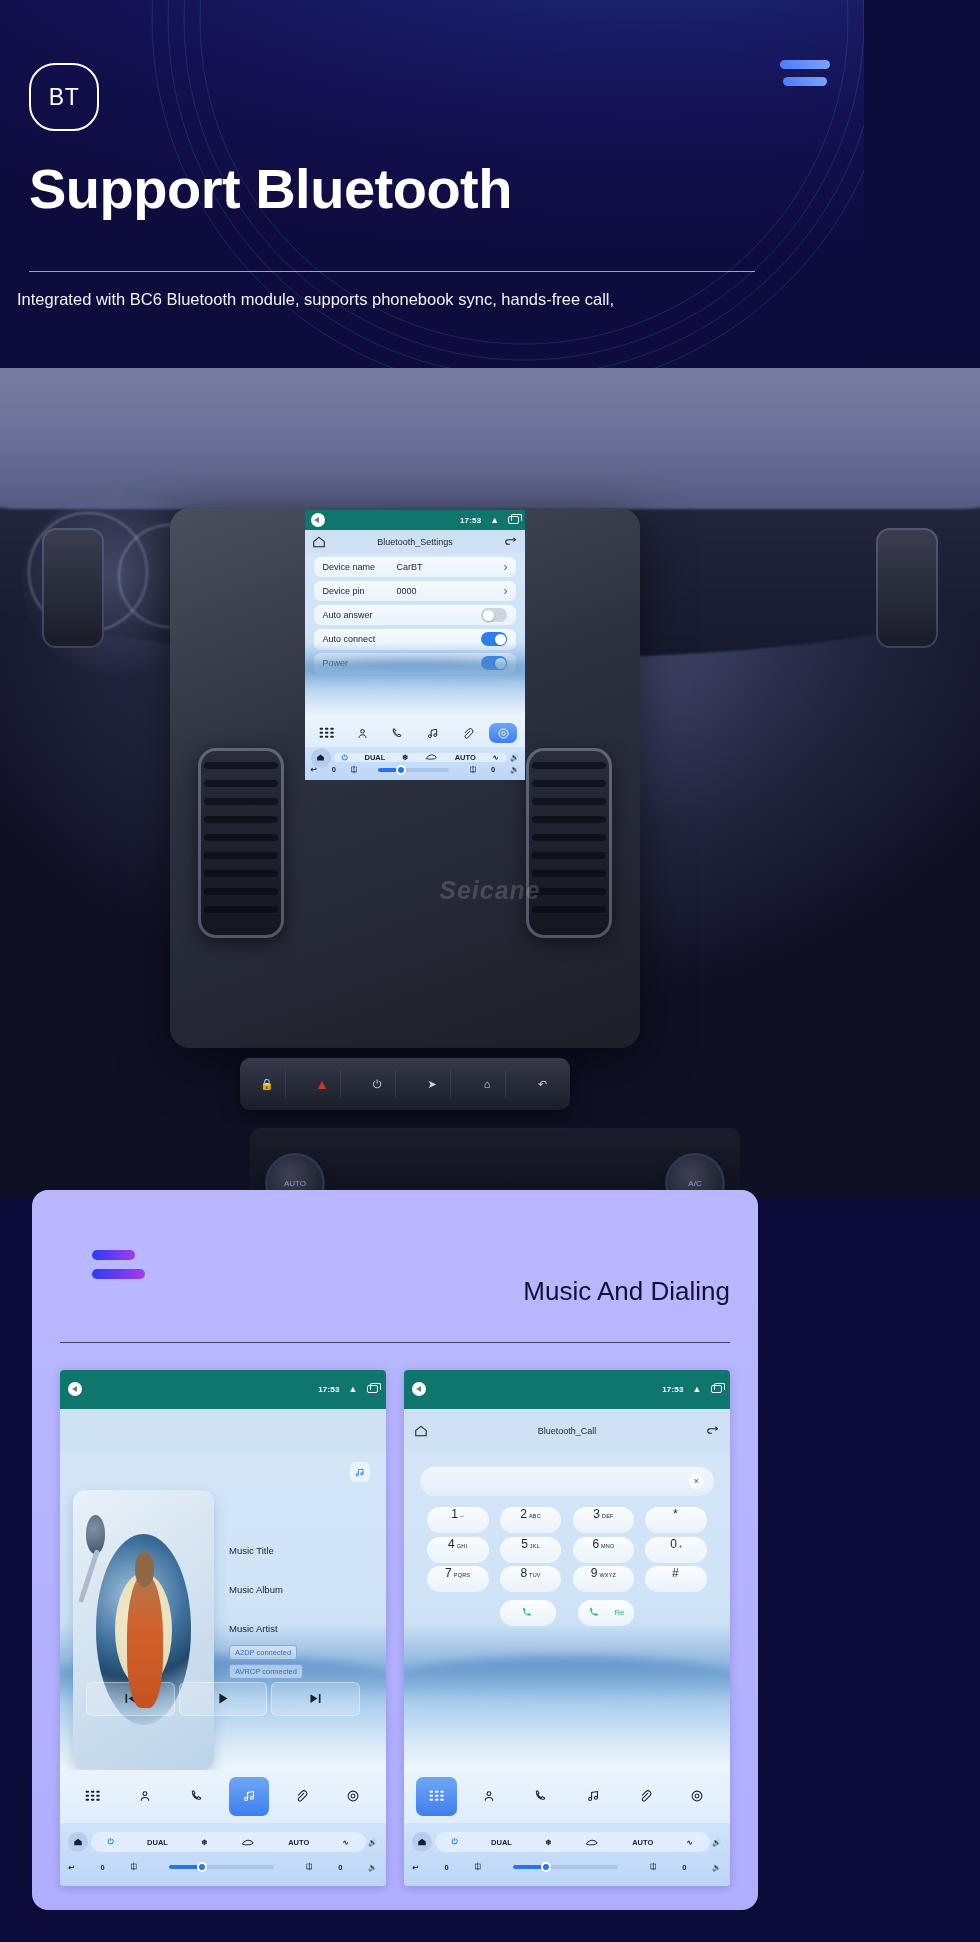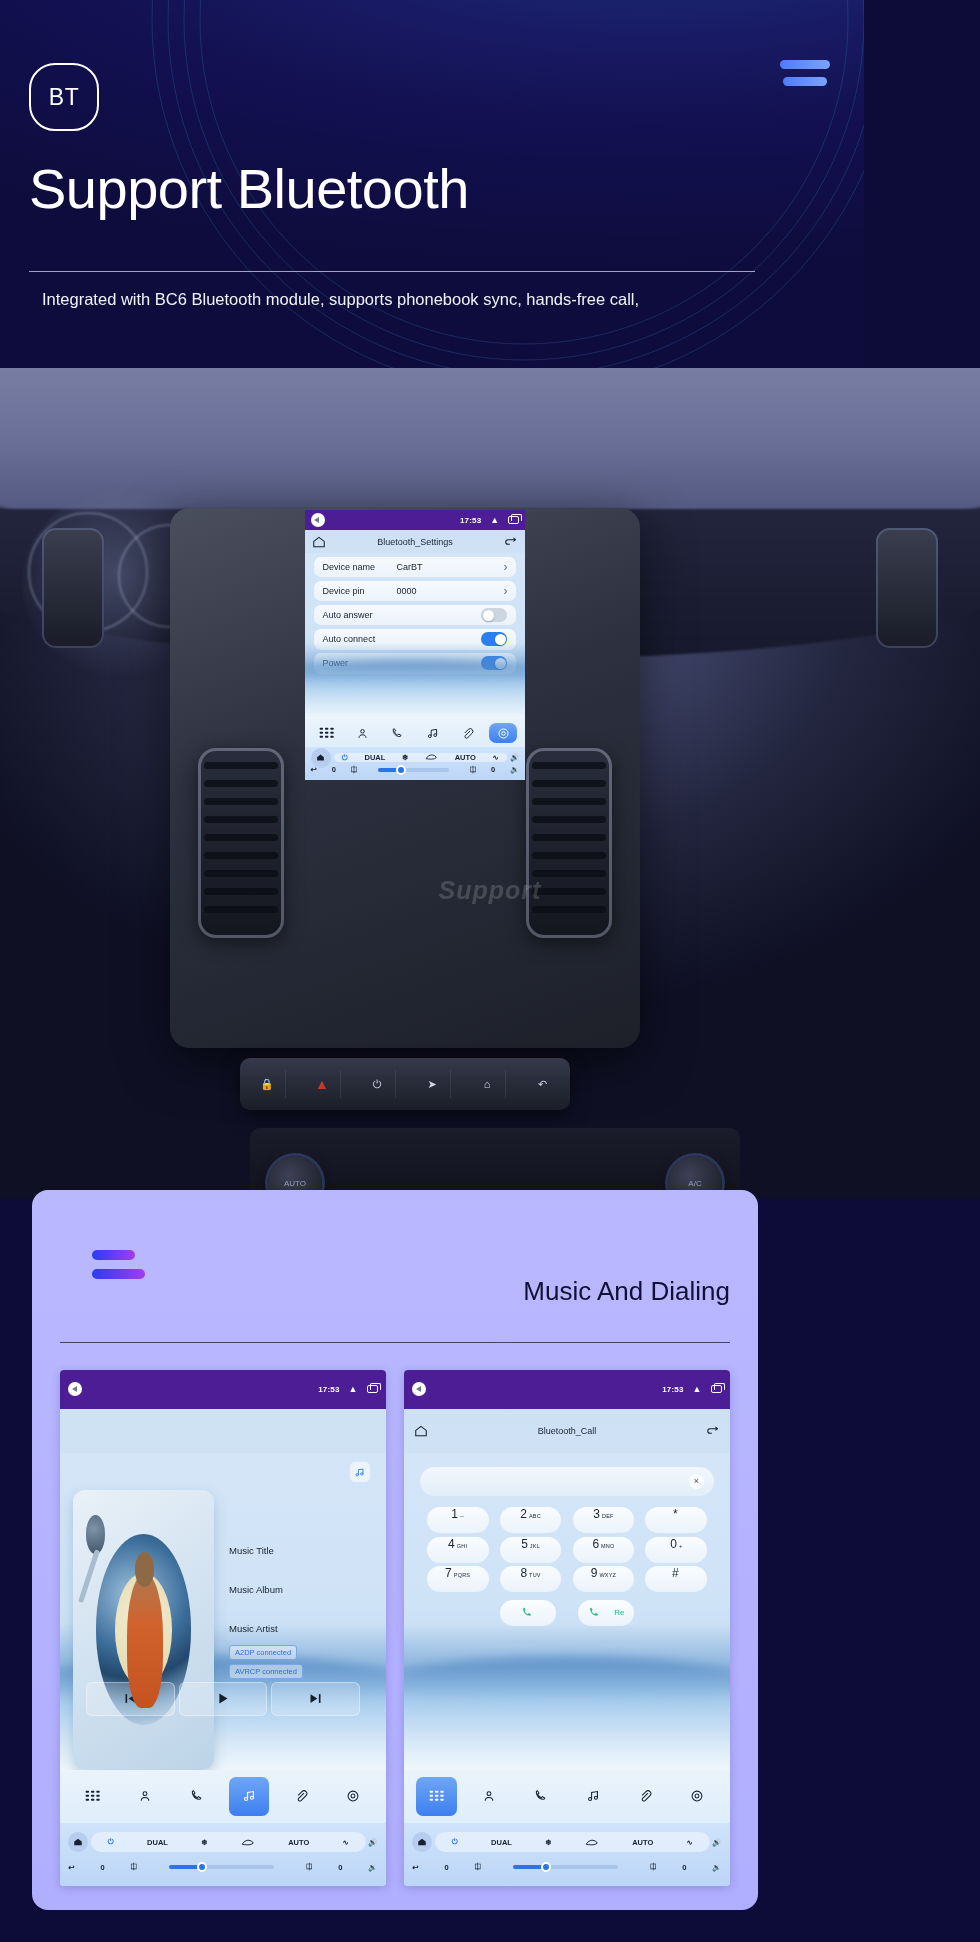--- a/index.html
+++ b/index.html
@@ -29,26 +29,26 @@
     color:#fff; font-size:23px; letter-spacing:.5px; font-weight:400;
   }
 
   .menu-icon { position:absolute; right:34px; top:60px; width:56px; height:38px; }
   .menu-icon i { display:block; border-radius:6px; height:9px; }
   .menu-icon i.m1 { width:50px; background:linear-gradient(90deg,#4f7cf7,#7ca2ff); margin-left:6px; }
   .menu-icon i.m2 { width:44px; background:linear-gradient(90deg,#4f7cf7,#7ca2ff); margin-top:8px; margin-left:9px; }
 
   .hero-title {
     position:absolute; left:29px; top:160px;
-    color:#fff; font-size:56px; font-weight:normal; letter-spacing:-0.5px;
+    color:#fff; font-size:56px; font-weight:bold; letter-spacing:-0.5px;
     line-height:1.05;
   }
   .hero-rule { position:absolute; left:29px; top:271px; width:726px; height:1px; background:rgba(255,255,255,.62); }
   .hero-sub {
-    position:absolute; left:42px; top:288px; width:760px;
+    position:absolute; left:17px; top:288px; width:760px;
     color:#f2f2fb; font-size:16.5px; line-height:1.42; font-weight:400;
   }
   .hero-sub p + p { margin-top:21px; }
 
   
   .photo {
     position:absolute; left:0; top:368px; width:980px; height:830px;
     background:
       radial-gradient(60% 50% at 50% 28%, #5a5f80 0%, #3b4062 35%, #23263f 62%, #0f1024 100%),
       linear-gradient(180deg,#3d4566 0%, #23253f 46%, #0b0b1c 100%);
@@ -131,21 +131,21 @@
 
   .brandmark {
     position:absolute; left:0; right:0; top:508px; text-align:center;
     color:rgba(255,255,255,.16); font-size:25px; font-style:italic; font-weight:bold;
     letter-spacing:1px;
   }
 
   
   .screen { position:relative; overflow:hidden; background:#cfe2f3; }
   .screen .statusbar {
-    height:7.5%; background:#4c1d95; display:flex; align-items:center;
+    height:7.5%; background:#0f766e; display:flex; align-items:center;
     padding:0 2.6%; color:#fff; position:relative;
   }
   .sb-back { width:14px; height:14px; border-radius:50%; background:#fff; position:relative; flex:0 0 auto; }
   .sb-back::after { content:""; position:absolute; left:3.5px; top:3.5px;
     border-top:3.5px solid transparent; border-bottom:3.5px solid transparent; border-right:5px solid #6c7b8a; }
   .sb-right { margin-left:auto; display:flex; align-items:center; gap:9px; }
   .sb-time { font-size:8px; font-weight:bold; letter-spacing:.2px; }
   .sb-up { font-size:9px; line-height:1; }
   .sb-sq { width:11px; height:8px; border:1.4px solid #fff; border-radius:2px; position:relative; }
   .sb-sq::before { content:""; position:absolute; left:2px; top:-3px; width:9px; height:6px; border:1.4px solid #fff; border-bottom:none; border-radius:2px 2px 0 0; }
@@ -556,21 +556,21 @@
 
   <div class="lower-console">
     <span class="btn">🔒</span>
     <span class="btn warn">▲</span>
     <span class="btn">⏻</span>
     <span class="btn">➤</span>
     <span class="btn">⌂</span>
     <span class="btn">↶</span>
   </div>
 
-  <div class="brandmark">Support</div>
+  <div class="brandmark">Seicane</div>
 
   <div class="climate-strip">
     <span class="knob k1">AUTO</span>
     <span class="knob k2">A/C</span>
   </div>
 </div>
 
 <div class="purple-card">
   <div class="pc-menu">
       <i class="a"></i>

